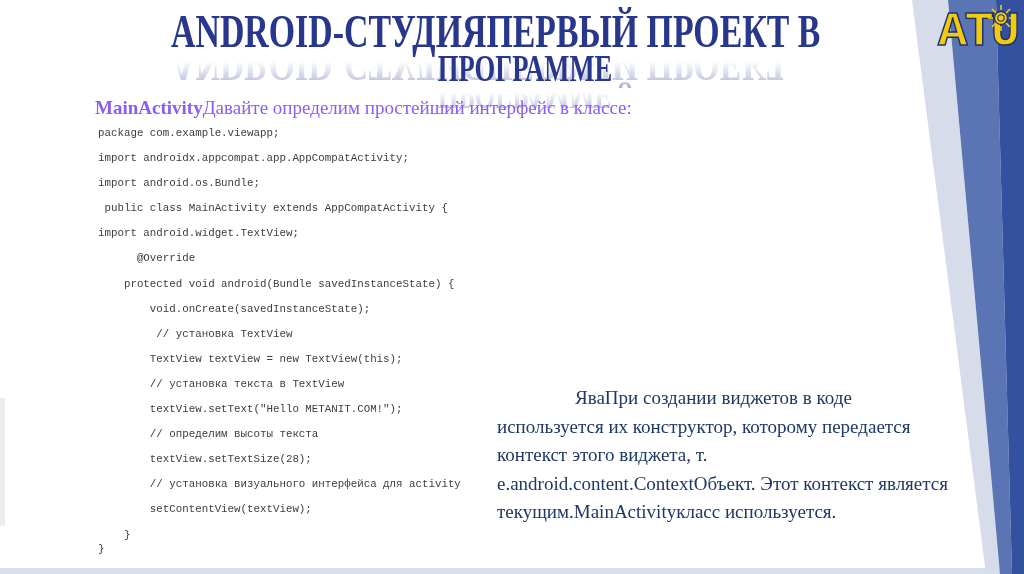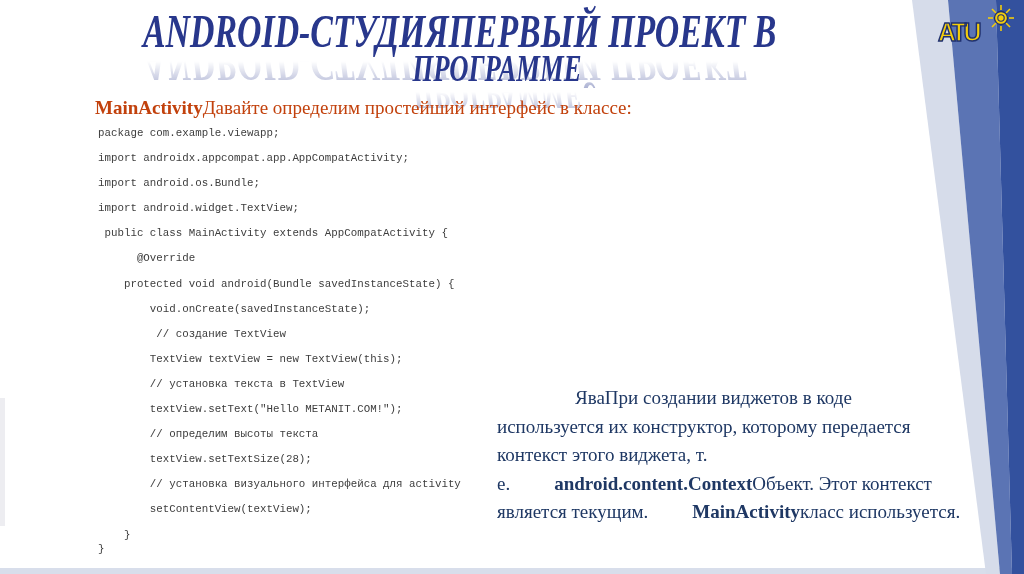--- a/index.html
+++ b/index.html
@@ -5,63 +5,63 @@
   html,body { margin:0; padding:0; background:#888; }
   .slide {
     position:relative; width:1024px; height:574px; margin:0 auto;
     background:#ffffff; overflow:hidden;
     font-family:"Liberation Serif", serif;
   }
   
   .bg-svg { position:absolute; inset:0; width:1024px; height:574px; }
 
   
-  .title { position:absolute; left:24px; top:0; width:850px; height:120px; pointer-events:none;font-style:italic; }
+  .title { position:absolute; left:52px; top:0; width:850px; height:120px; pointer-events:none; }
   .title-line {
     position:absolute; left:0; width:100%; text-align:center;
     font-family:"Liberation Serif", serif; font-weight:bold;
     color:#28378C; white-space:nowrap;
     -webkit-box-reflect: below -12px linear-gradient(to bottom, rgba(0,0,0,0.38) 0%, rgba(0,0,0,0.0) 58%);
   }
   .title-line.t1 { top:8px;  font-size:47px; line-height:46px; transform:scaleX(0.72); }
   .title-line.t2 { top:50px; font-size:37px; line-height:38px; transform:translateX(48px) scaleX(0.72); }
 
   
   .logo { position:absolute; left:938px; top:12px; width:80px; height:52px; }
   .logo-text {
-    font-family:Liberation Sans, sans-serif; font-weight:bold; font-size:25px; line-height:40px;
+    font-family:Liberation Mono, monospace; font-weight:bold; font-size:49px; line-height:40px;
     letter-spacing:-3px; color:#F2CC0C;
     -webkit-text-stroke:1.4px #1F3070;
     text-shadow:0 0 1px #1F3070;
   }
   .logo-sun { position:absolute; left:50px; top:-7px; }
 
   
   .heading {
     position:absolute; left:95px; top:95px; width:700px;
-    font-size:19px; line-height:26px; color:#c2410c; white-space:nowrap;
+    font-size:19px; line-height:26px; color:#8b5cf6; white-space:nowrap;
   }
   .heading b { font-weight:bold; }
 
   
   .code {
     position:absolute; left:98px; top:121px; width:500px;
     font-family:Liberation Mono, monospace;
     font-size:10.8px; color:#3d3d3d;
   }
   .code-line { white-space:pre; height:25.1px; line-height:25.1px; }
   .code-line.tight { margin-top:-11px; }
 
   
   .paragraph {
     position:absolute; left:497px; top:384px; width:466px;
     font-size:19px; line-height:28.5px; color:#1F3864;
     text-align:left; text-indent:78px;
   }
-  .paragraph b { font-weight:bold;margin-left:44px; }
+  .paragraph b { font-weight:normal; }
 
   
   .edge-line { position:absolute; left:0; top:398px; width:5px; height:128px; background:#ededf1; }
 </style>
 </head>
 <body>
 
 <div class="slide">
 
   <svg class="bg-svg" viewBox="0 0 1024 574" aria-hidden="true">
@@ -97,26 +97,26 @@
   </div>
 
   <div class="heading">
     <b>MainActivity</b><span>Давайте определим простейший интерфейс в классе:</span>
   </div>
 
   <div class="code">
     <div class="code-line">package com.example.viewapp;</div>
     <div class="code-line">import androidx.appcompat.app.AppCompatActivity;</div>
     <div class="code-line">import android.os.Bundle;</div>
+    <div class="code-line"> public class MainActivity extends AppCompatActivity {</div>
     <div class="code-line">import android.widget.TextView;</div>
-    <div class="code-line"> public class MainActivity extends AppCompatActivity {</div>
     <div class="code-line">      @Override</div>
     <div class="code-line">    protected void android(Bundle savedInstanceState) {</div>
     <div class="code-line">        void.onCreate(savedInstanceState);</div>
-    <div class="code-line">         // создание TextView</div>
+    <div class="code-line">         // установка TextView</div>
     <div class="code-line">        TextView textView = new TextView(this);</div>
     <div class="code-line">        // установка текста в TextView</div>
     <div class="code-line">        textView.setText("Hello METANIT.COM!");</div>
     <div class="code-line">        // определим высоты текста</div>
     <div class="code-line">        textView.setTextSize(28);</div>
     <div class="code-line">        // установка визуального интерфейса для activity</div>
     <div class="code-line">        setContentView(textView);</div>
     <div class="code-line">    }</div>
     <div class="code-line tight">}</div>
   </div>

